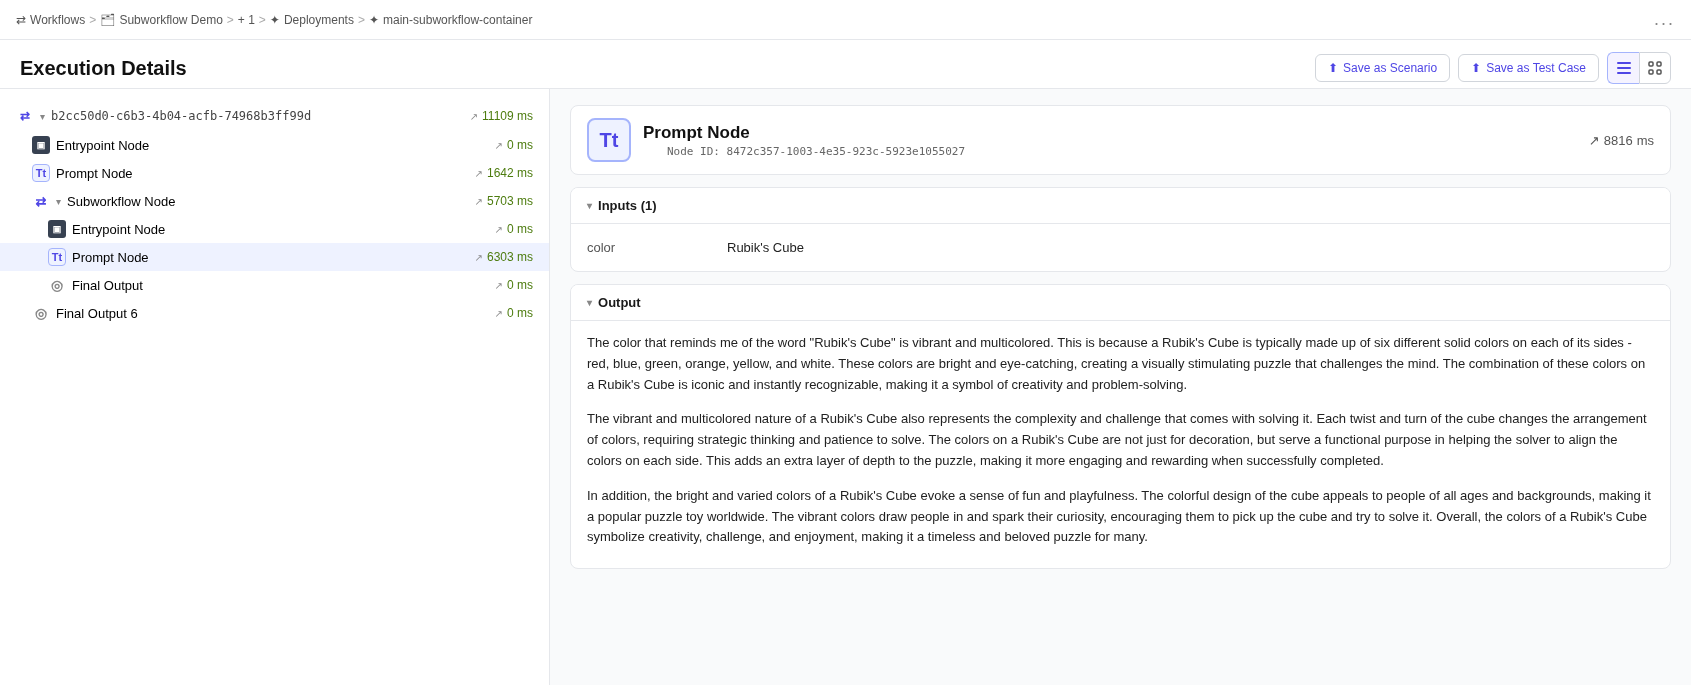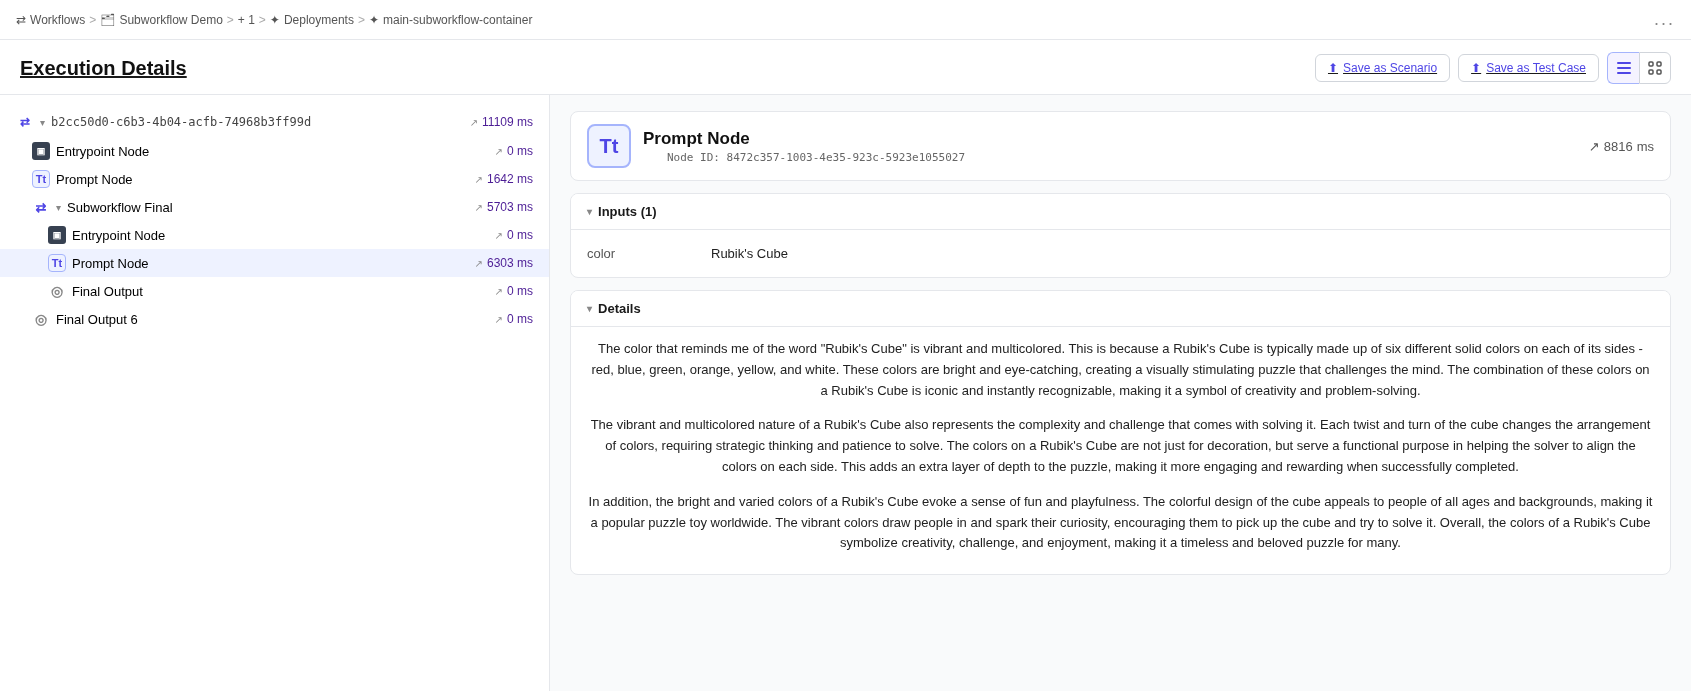--- a/index.html
+++ b/index.html
@@ -13,21 +13,21 @@
     }
     .breadcrumb { display: flex; align-items: center; gap: 4px; }
     .breadcrumb span { color: #555; }
     .breadcrumb .sep { color: #aaa; }
     .breadcrumb .link { color: #555; cursor: pointer; }
     .top-nav-dots { font-size: 18px; cursor: pointer; color: #888; letter-spacing: 2px; }
 
     
     .main-header {
       display: flex; align-items: center; justify-content: space-between;
-      padding: 12px 20px 10px 20px; border-bottom: 1px solid #e5e7eb; text-decoration: underline;
+      padding: 12px 20px 4px 20px; border-bottom: 1px solid #e5e7eb;
     }
     .main-header h1 { font-size: 20px; font-weight: 700; color: #111; }
     .header-actions { display: flex; align-items: center; gap: 8px; }
     .action-btn {
       display: flex; align-items: center; gap: 5px;
       padding: 6px 12px; border: 1px solid #d1d5db; border-radius: 6px;
       background: #fff; cursor: pointer; font-size: 12px; color: #4f46e5;
       font-weight: 500;
     }
     .icon-btn {
@@ -68,21 +68,21 @@
       width: 18px; height: 18px; display: inline-flex; align-items: center; justify-content: center;
       border-radius: 3px; font-size: 10px; font-weight: 700;
     }
     .node-icon.entry { background: #374151; color: #fff; border-radius: 3px; font-size: 9px; }
     .node-icon.prompt { background: #eef2ff; color: #4f46e5; border: 1.5px solid #a5b4fc; border-radius: 4px; font-size: 11px; font-weight: 900; }
     .node-icon.subwf { color: #4f46e5; font-size: 13px; }
     .node-icon.output { color: #888; font-size: 14px; }
     .node-icon.workflow { color: #4f46e5; font-size: 12px; }
 
     .node-label { font-size: 13px; color: #000000; }
-    .ms-val { font-size: 12px; color: #4c1d95; }
+    .ms-val { font-size: 12px; color: #4d7c0f; }
     .trend-icon { color: #888; font-size: 10px; }
 
     
     .right-panel { flex: 1; overflow-y: auto; padding: 16px 20px; background: #f9fafb; }
 
     
     .node-header {
       display: flex; align-items: center; justify-content: space-between;
       background: #fff; border: 1px solid #e5e7eb; border-radius: 8px;
       padding: 12px 16px; margin-bottom: 12px;
@@ -104,26 +104,26 @@
     }
     .section-header {
       display: flex; align-items: center; gap: 6px;
       padding: 10px 16px; background: #fff; border-bottom: 1px solid #e5e7eb;
       font-weight: 600; font-size: 13px; cursor: pointer;
     }
     .section-header .chevron-icon { color: #888; font-size: 10px; }
     .section-body { padding: 12px 16px; }
 
     
-    .input-row { display: flex; gap: 4px; padding: 4px 0; font-size: 13px; }
+    .input-row { display: flex; gap: 20px; padding: 4px 0; font-size: 13px; }
     .input-key { color: #555; min-width: 120px; }
     .input-val { color: #222; }
 
     
-    .output-text { font-size: 13px; color: #222; line-height: 1.6; text-align: center; }
+    .output-text { font-size: 13px; color: #222; line-height: 1.6; }
     .output-text p { margin-bottom: 14px; }
     .output-text p:last-child { margin-bottom: 8px; }
 
     
     .view-toggle { display: flex; }
     .view-toggle .icon-btn { border-radius: 0; border-right: none; }
     .view-toggle .icon-btn:first-child { border-radius: 6px 0 0 6px; }
     .view-toggle .icon-btn:last-child { border-radius: 0 6px 6px 0; border-right: 1px solid #d1d5db; }
   </style>
 </head>
@@ -214,21 +214,21 @@
       <div class="tree-right">
         <span class="trend-icon">↗</span>
         <span class="ms-val">1642 ms</span>
       </div>
     </div>
 
     <div class="tree-item">
       <div class="tree-left">
         <span class="node-icon subwf">⇄</span>
         <span class="chevron">▾</span>
-        <span class="node-label">Subworkflow Final</span>
+        <span class="node-label">Subworkflow Node</span>
       </div>
       <div class="tree-right">
         <span class="trend-icon">↗</span>
         <span class="ms-val">5703 ms</span>
       </div>
     </div>
 
     <div class="tree-item-sub">
       <div class="tree-left">
         <span class="node-icon entry">▣</span>
@@ -301,21 +301,21 @@
         <div class="input-row">
           <span class="input-key">color</span>
           <span class="input-val">Rubik's Cube</span>
         </div>
       </div>
     </div>
 
     <div class="section-card">
       <div class="section-header">
         <span class="chevron-icon">▾</span>
-        <span>Details</span>
+        <span>Output</span>
       </div>
       <div class="section-body">
         <div class="output-text">
           <p>The color that reminds me of the word "Rubik's Cube" is vibrant and multicolored. This is because a Rubik's Cube is typically made up of six different solid colors on each of its sides - red, blue, green, orange, yellow, and white. These colors are bright and eye-catching, creating a visually stimulating puzzle that challenges the mind. The combination of these colors on a Rubik's Cube is iconic and instantly recognizable, making it a symbol of creativity and problem-solving.</p>
           <p>The vibrant and multicolored nature of a Rubik's Cube also represents the complexity and challenge that comes with solving it. Each twist and turn of the cube changes the arrangement of colors, requiring strategic thinking and patience to solve. The colors on a Rubik's Cube are not just for decoration, but serve a functional purpose in helping the solver to align the colors on each side. This adds an extra layer of depth to the puzzle, making it more engaging and rewarding when successfully completed.</p>
           <p>In addition, the bright and varied colors of a Rubik's Cube evoke a sense of fun and playfulness. The colorful design of the cube appeals to people of all ages and backgrounds, making it a popular puzzle toy worldwide. The vibrant colors draw people in and spark their curiosity, encouraging them to pick up the cube and try to solve it. Overall, the colors of a Rubik's Cube symbolize creativity, challenge, and enjoyment, making it a timeless and beloved puzzle for many.</p>
         </div>
       </div>
     </div>
 

